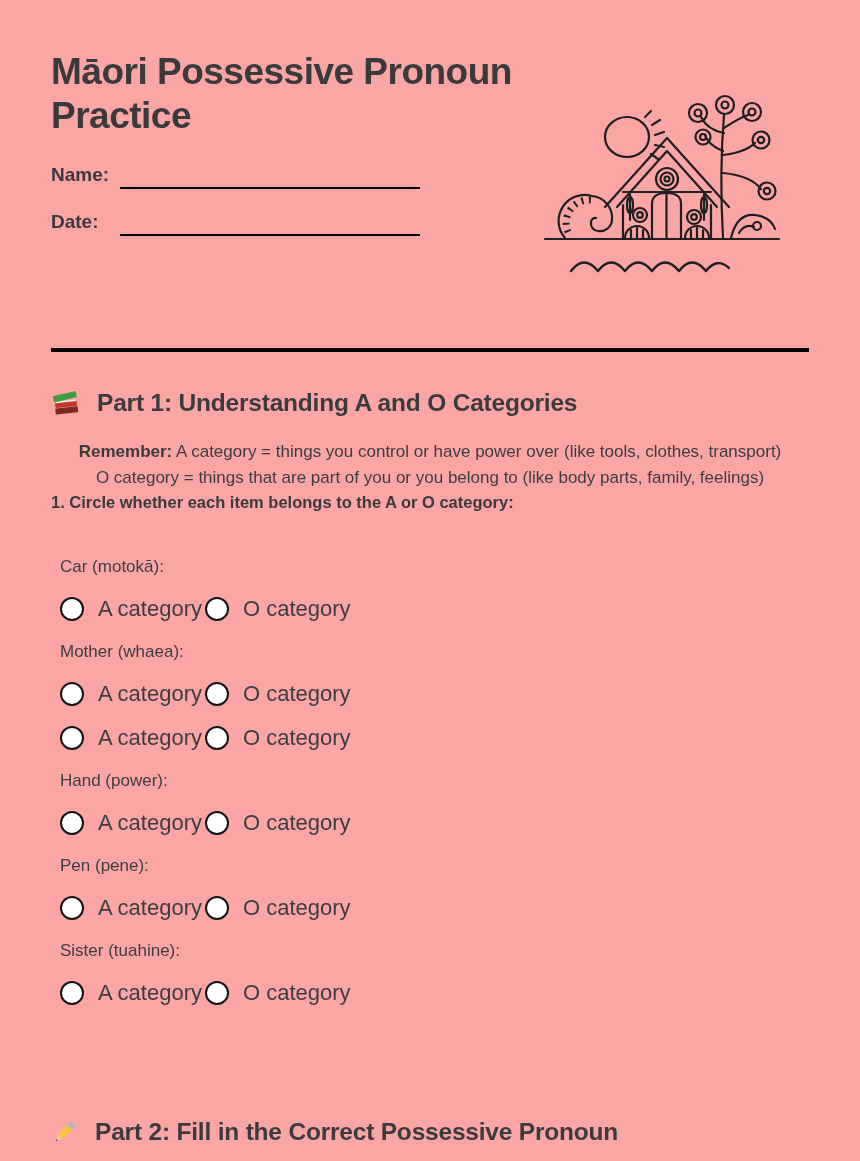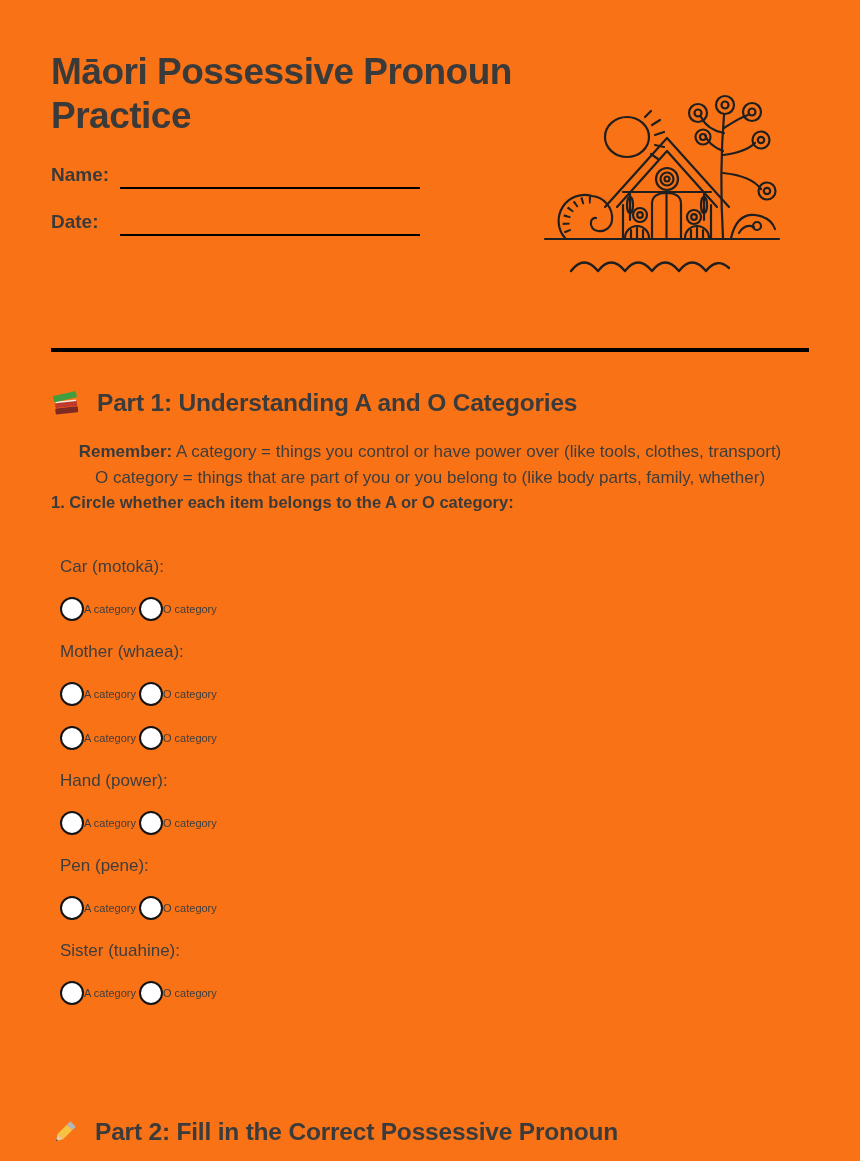--- a/index.html
+++ b/index.html
@@ -2,21 +2,21 @@
 <html><head>
 <meta charset="utf-8">
 <style>
   * { margin:0; padding:0; box-sizing:border-box; }
   html,body { background:#ffffff; }
   body {
     width:860px; height:1161px; position:relative; overflow:hidden;
     font-family:"Liberation Sans","DejaVu Sans",sans-serif;
     color:#3d3d3d;
   }
-  .page { position:absolute; inset:0; background:#f97316; }
+  .page { position:absolute; inset:0; background:#fca5a5; }
 
   
   .doc-title {
     position:absolute; left:51px; top:50px; width:470px;
     font-size:37px; line-height:44px; font-weight:700; color:#3a3a3a;
     letter-spacing:-0.5px;
   }
   .field-label {
     position:absolute; left:51px;
     font-size:19px; font-weight:700; color:#3a3a3a;
@@ -61,21 +61,21 @@
   .items { margin-left:9px; }
   .item-label {
     font-size:17px; line-height:22px; color:#3d3d3d; margin-bottom:19px;
   }
   .radio-row { display:flex; align-items:center; height:24px; margin-bottom:20px; }
   .radio {
     width:24px; height:24px; border:2.6px solid #141414; border-radius:50%;
     background:#fff; flex:0 0 auto; cursor:pointer;
   }
   .radio-o { margin-left:3px; }
-  .radio-label { font-size:11px; color:#3d3d3d; }
+  .radio-label { margin-left:14px; font-size:22px; color:#3d3d3d; }
 </style>
 </head>
 <body>
 
 <div class="page">
 
   <h1 class="doc-title">Māori Possessive Pronoun Practice</h1>
 
   <div class="field-label name-label">Name:</div>
   <div class="write-line name-line"></div>
@@ -154,21 +154,21 @@
             <rect x="5" y="11.5" width="23" height="1.6" fill="#f2efe9"></rect>
             <rect x="3" y="3.5" width="26" height="7" rx="1" fill="#3f9e3f" transform="rotate(-7 16 7)"></rect>
           </g>
         </svg>
       </span>
       <span>Part 1: Understanding A and O Categories</span>
     </h2>
 
     <div class="remember">
       <div><b>Remember:</b> <span>A category = things you control or have power over (like tools, clothes, transport)</span></div>
-      <div>O category = things that are part of you or you belong to (like body parts, family, whether)</div>
+      <div>O category = things that are part of you or you belong to (like body parts, family, feelings)</div>
     </div>
 
     <div class="question">1. Circle whether each item belongs to the A or O category:</div>
 
     <div class="items">
 
       <div class="item">
         <div class="item-label">Car (motokā):</div>
         <div class="radio-row">
           <span class="radio"></span>

